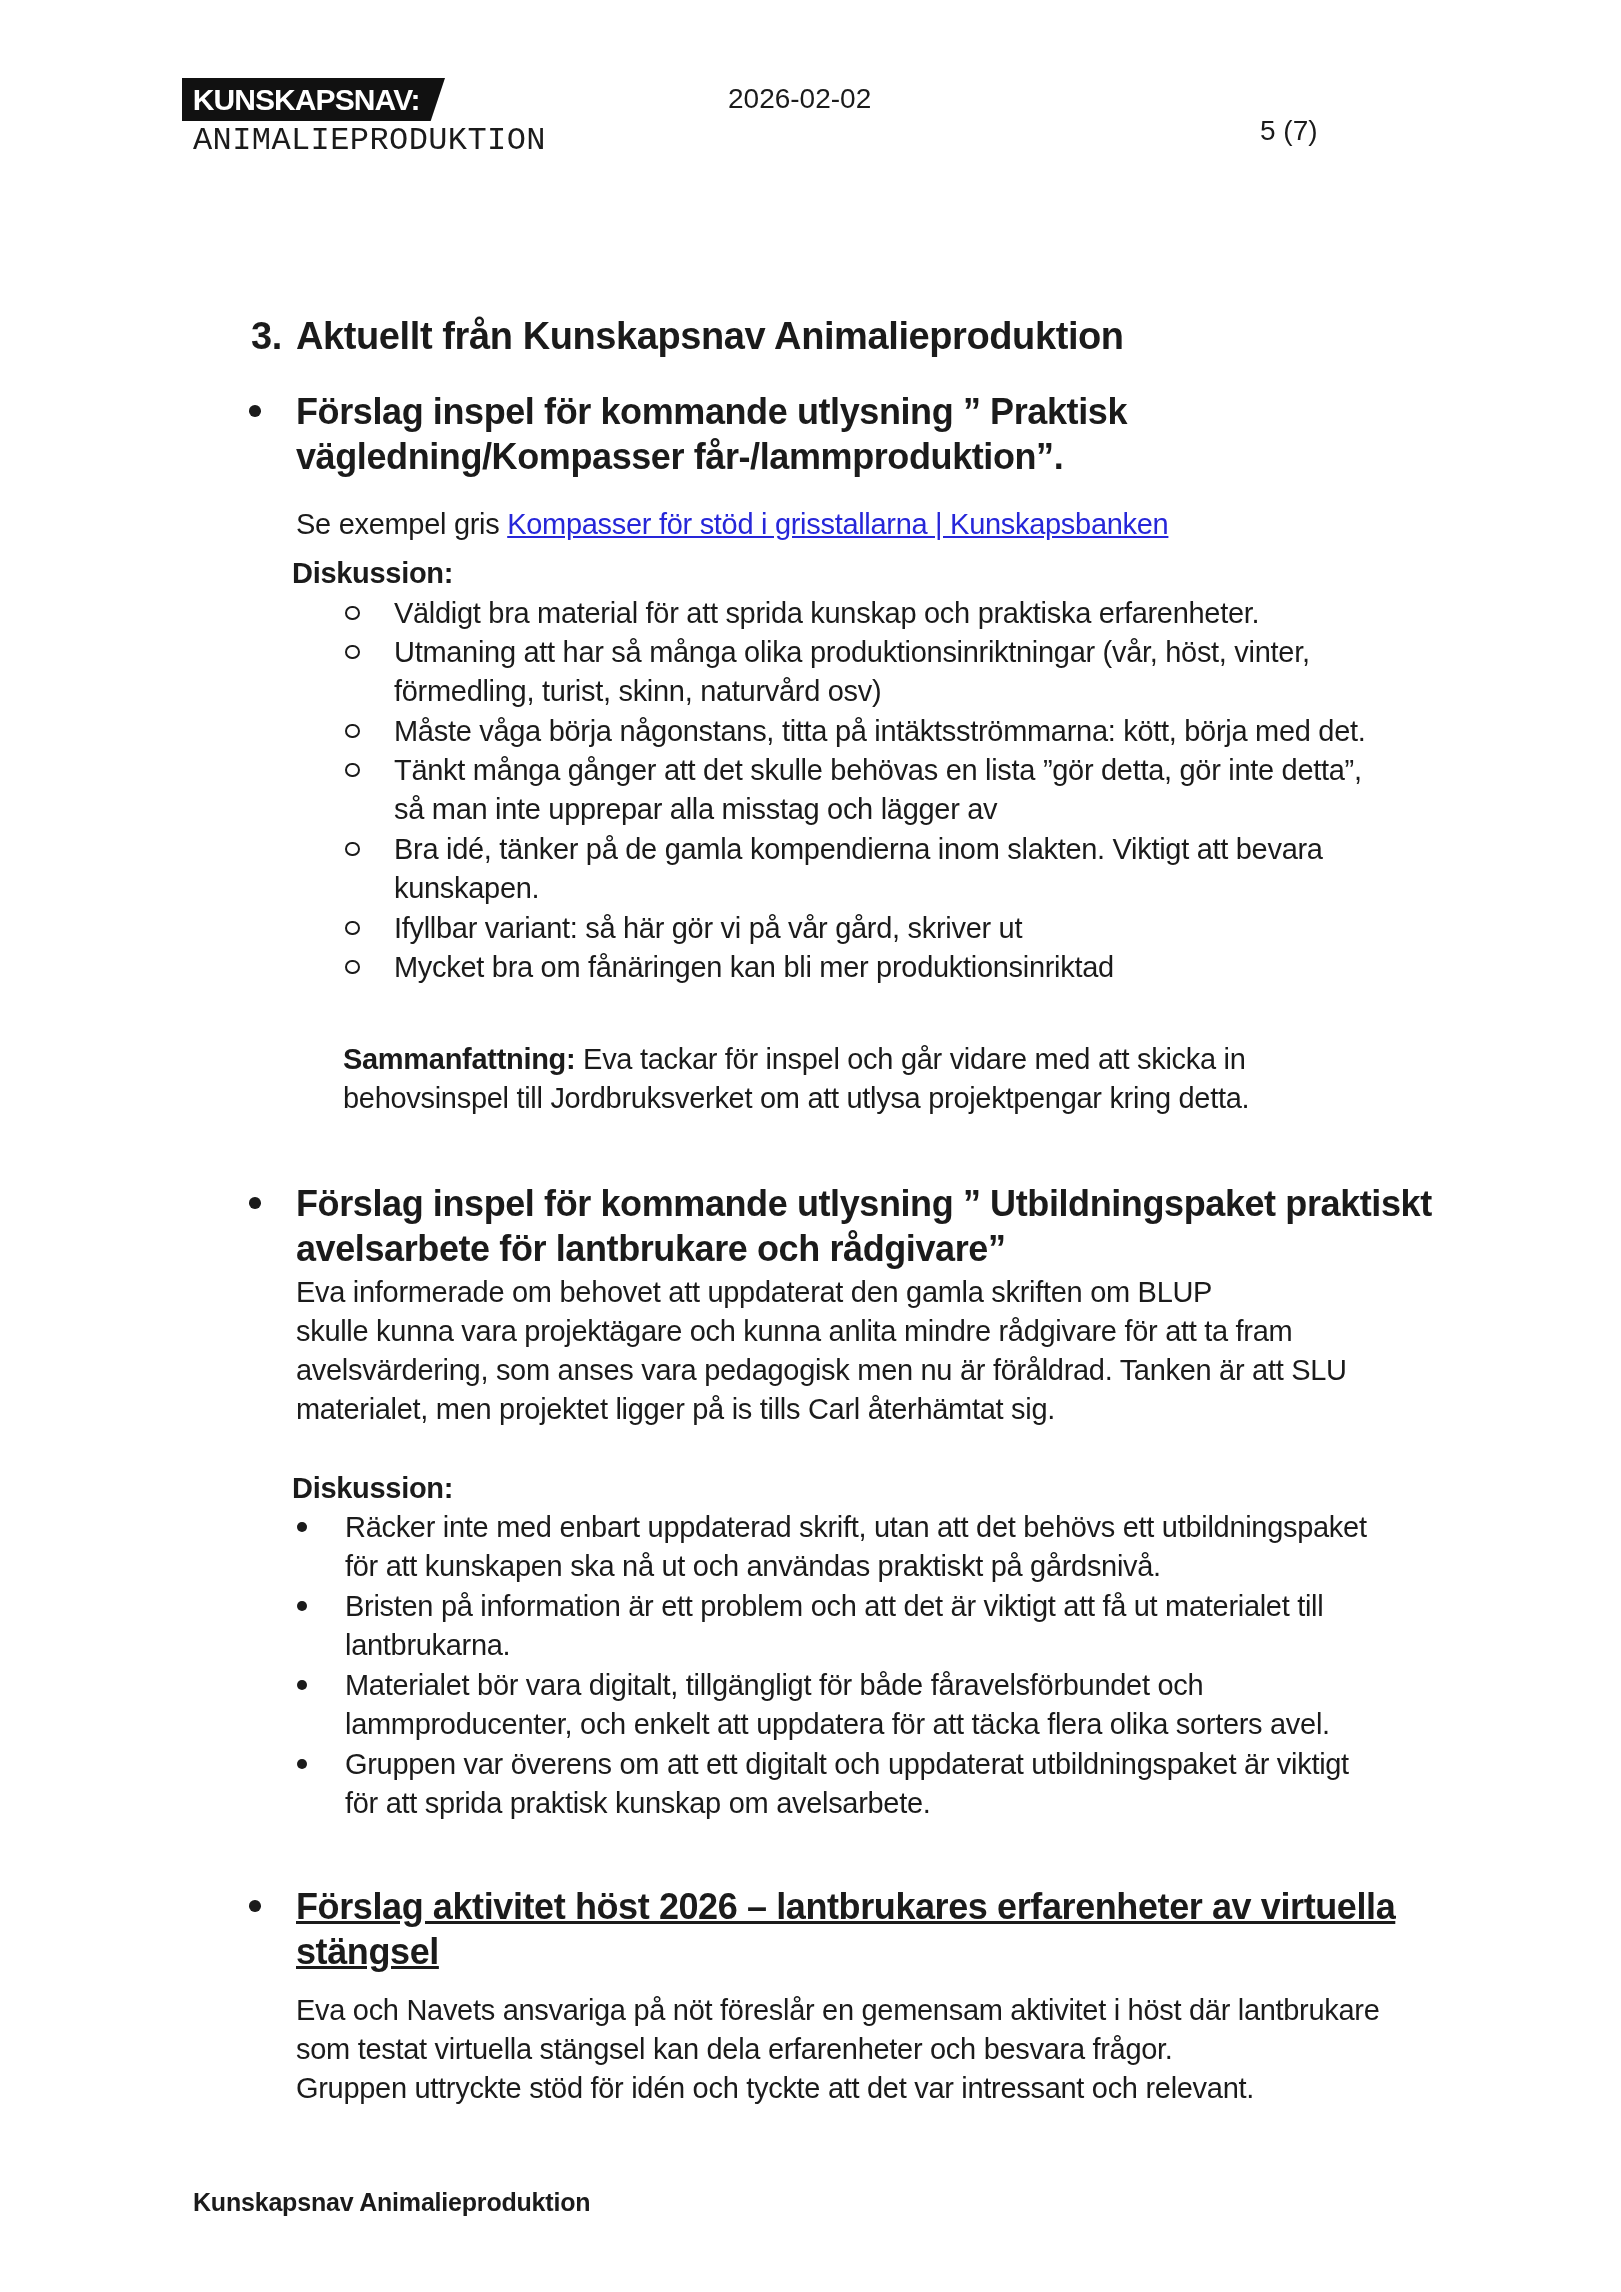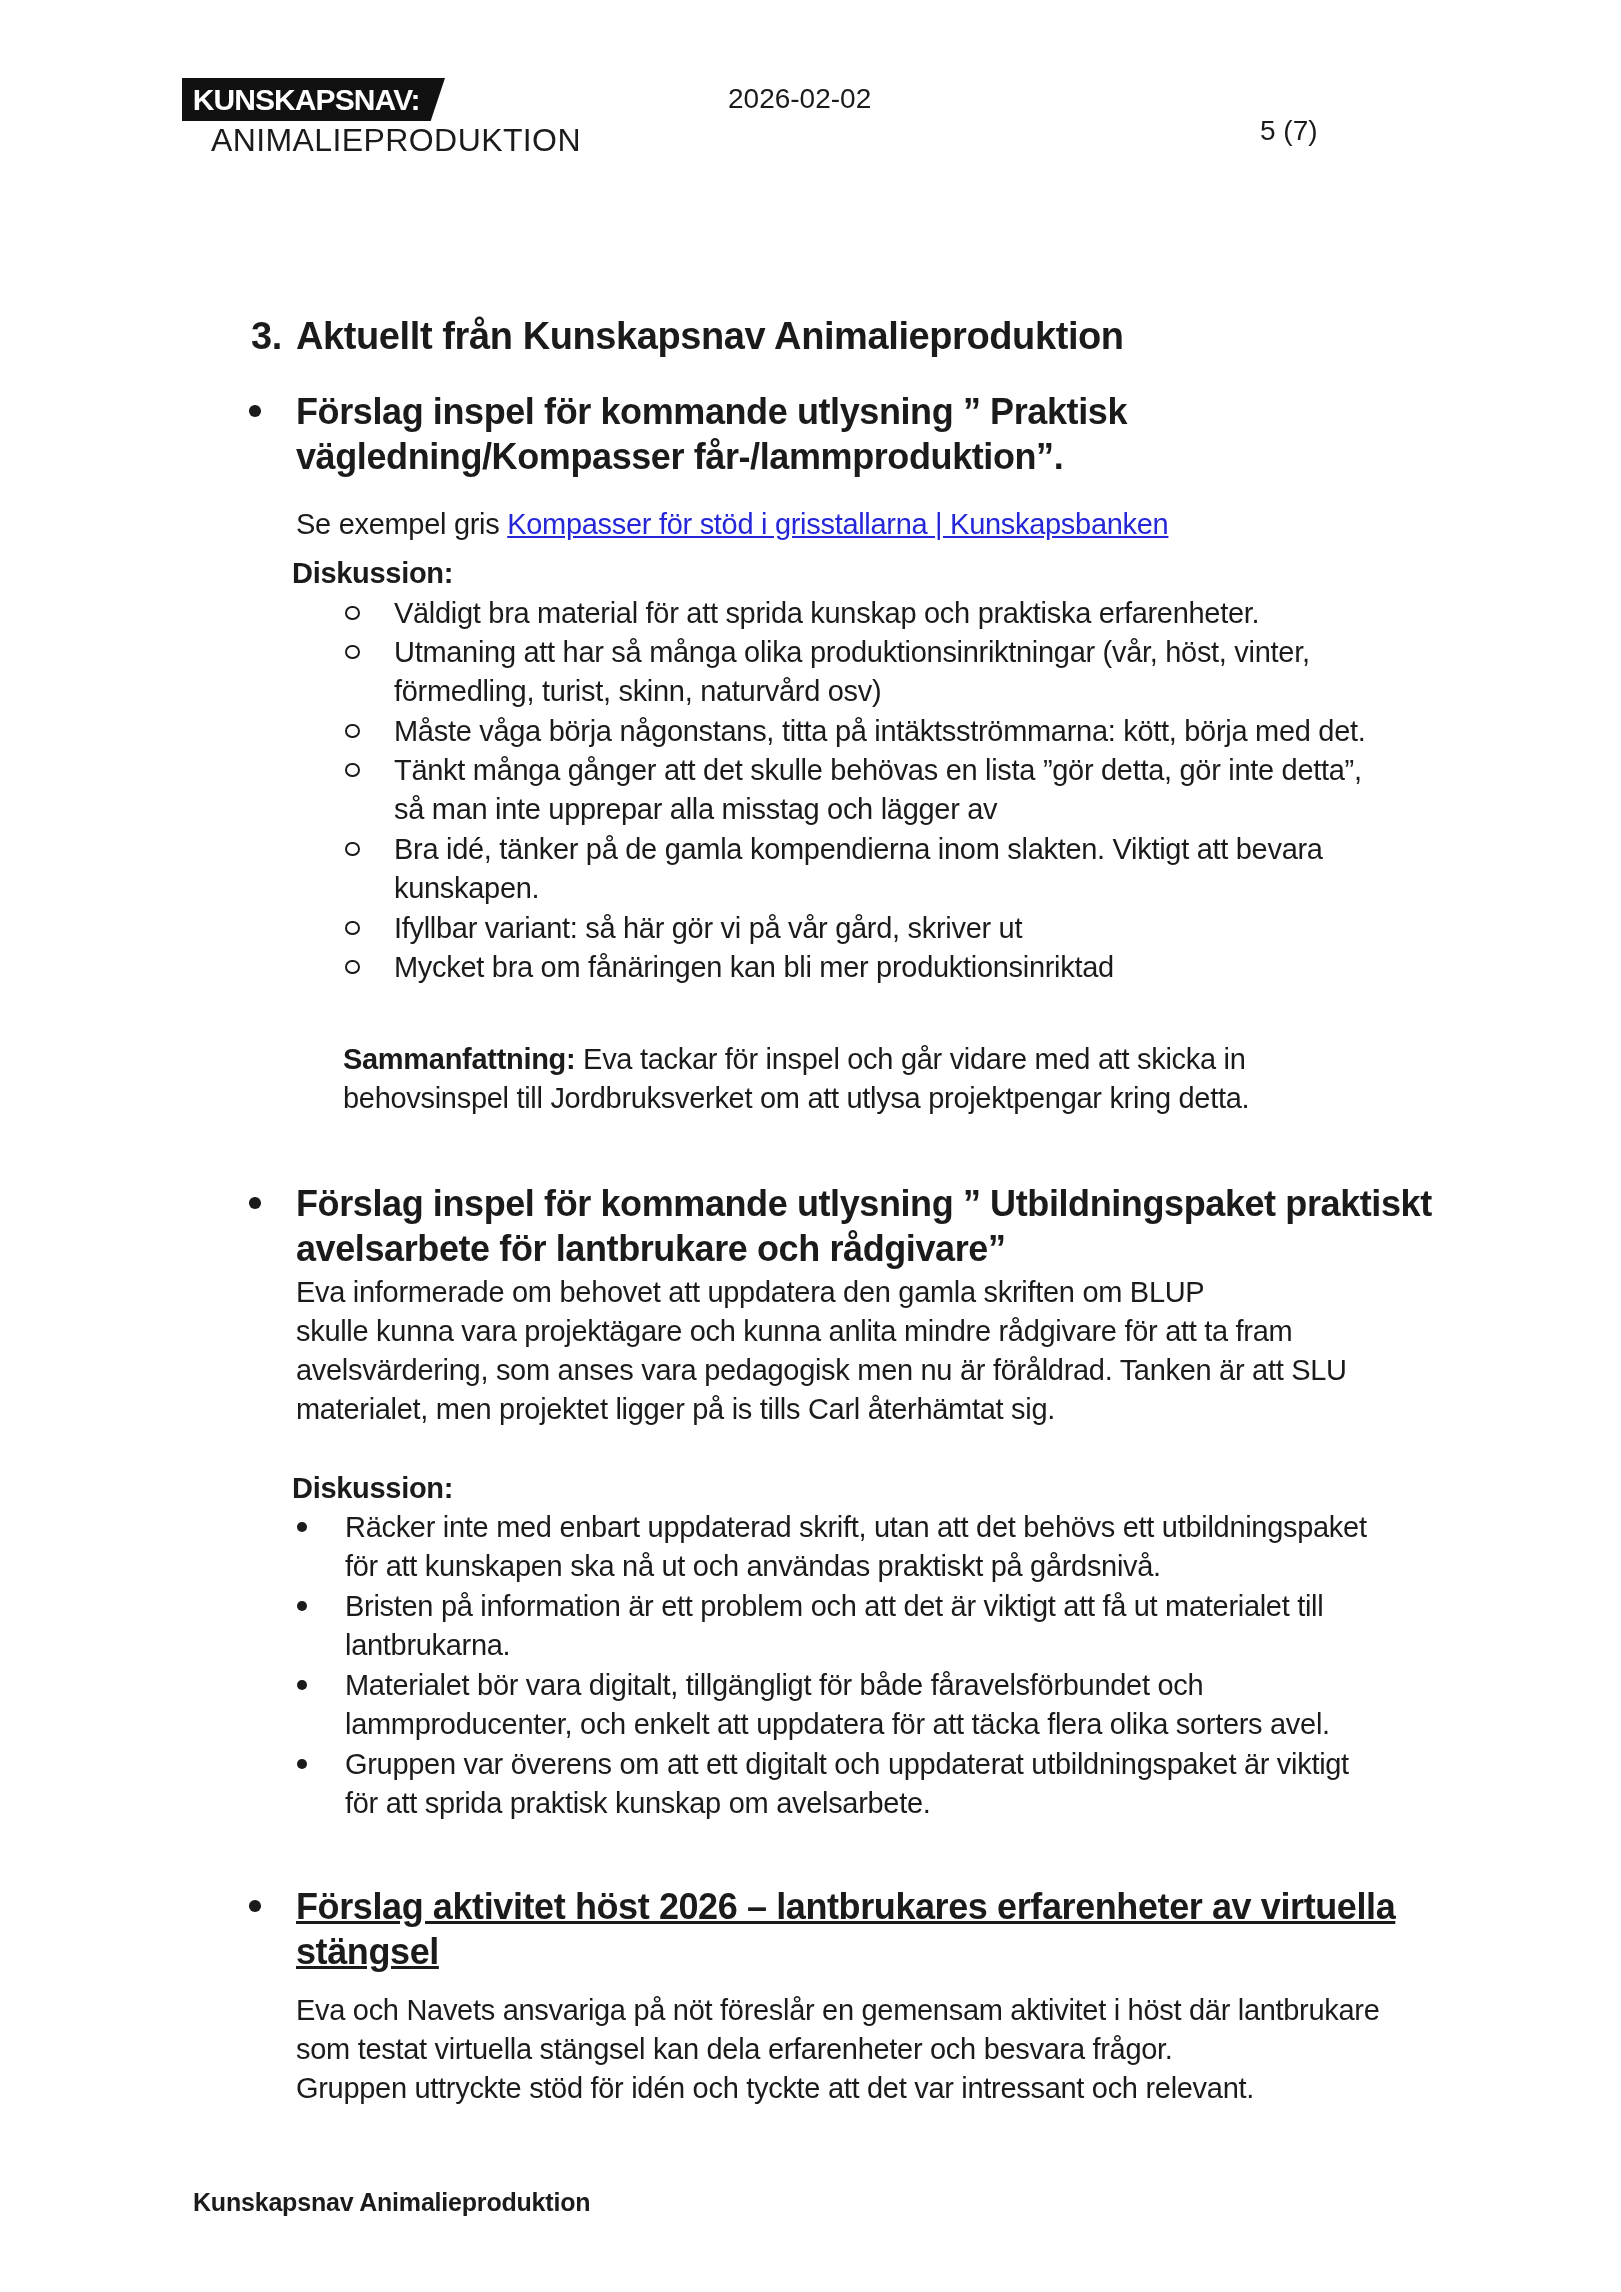--- a/index.html
+++ b/index.html
@@ -17,22 +17,22 @@
     position:absolute;left:182px;top:78px;width:263px;height:43px;
     background:#111111;
     clip-path:polygon(0 0,100% 0,calc(100% - 14.3px) 100%,0 100%);
     display:flex;align-items:center;
   }
   .logo-box span{
     color:#ffffff;font-weight:bold;font-size:30px;letter-spacing:-0.9px;
     padding-left:10.7px;white-space:nowrap;
   }
   .logo-sub{
-    position:absolute;left:211px;top:122px;
-    font-family:Liberation Sans, sans-serif;
+    position:absolute;left:193px;top:122px;
+    font-family:Liberation Mono, monospace;
     font-size:32px;letter-spacing:0.4px;color:#1b1b1b;white-space:nowrap;
   }
   .hdr-date{position:absolute;left:728px;top:83px;font-size:28px;white-space:nowrap;}
   .hdr-page{position:absolute;left:1260px;top:83px;font-size:28px;white-space:nowrap;margin-top:32px;}
 
   
   .h3{
     position:absolute;left:0;top:315px;padding-left:296px;
     font-size:38px;font-weight:bold;letter-spacing:-0.4px;white-space:nowrap;
   }
@@ -171,21 +171,21 @@
   <div class="topic-title" style="top:1181px;">
     <span class="bullet-dot"></span>
     <div>
         <div class="tline">Förslag inspel för kommande utlysning ” Utbildningspaket praktiskt</div>
         <div class="tline">avelsarbete för lantbrukare och rådgivare”</div>
       </div>
   </div>
 
   <div class="para body-text" style="top:1273px;">
     <div>
-        <div class="tline">Eva informerade om behovet att uppdatera den gamla skriften om BLUP</div>
+        <div class="tline">Eva informerade om behovet att uppdaterat den gamla skriften om BLUP</div>
         <div class="tline">skulle kunna vara projektägare och kunna anlita mindre rådgivare för att ta fram</div>
         <div class="tline">avelsvärdering, som anses vara pedagogisk men nu är föråldrad. Tanken är att SLU</div>
         <div class="tline">materialet, men projektet ligger på is tills Carl återhämtat sig.</div>
       </div>
   </div>
 
   <div class="disk-label" style="top:1469px;">Diskussion:</div>
 
   <div class="li li-dot body-text" style="top:1508px;">
     <span class="marker"></span>

